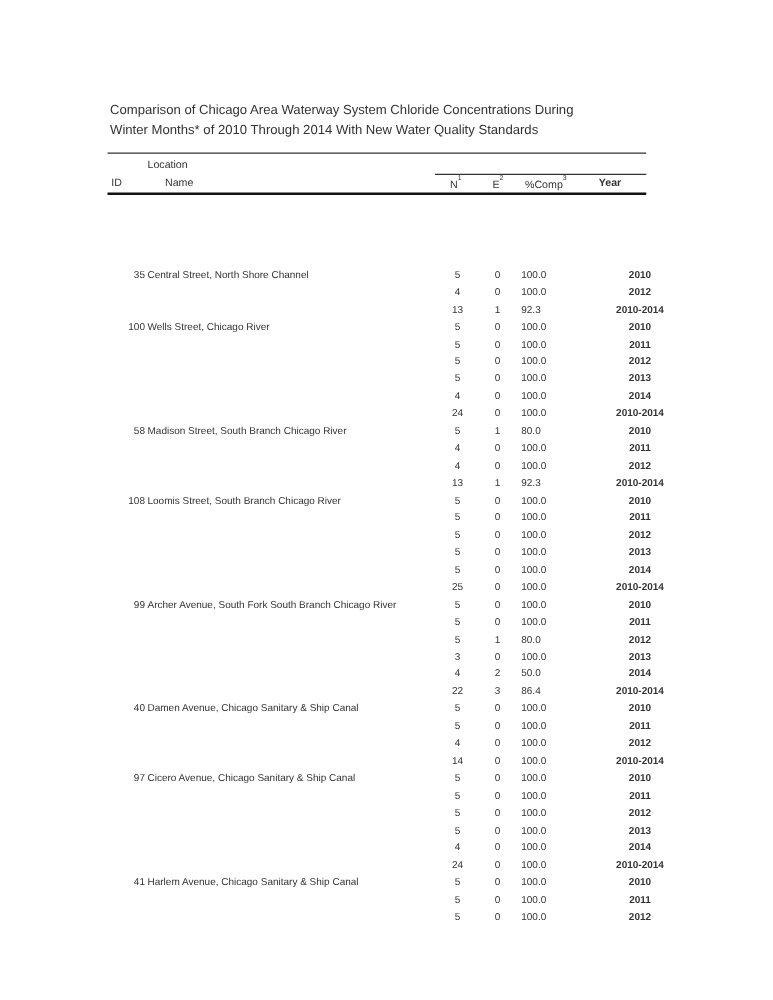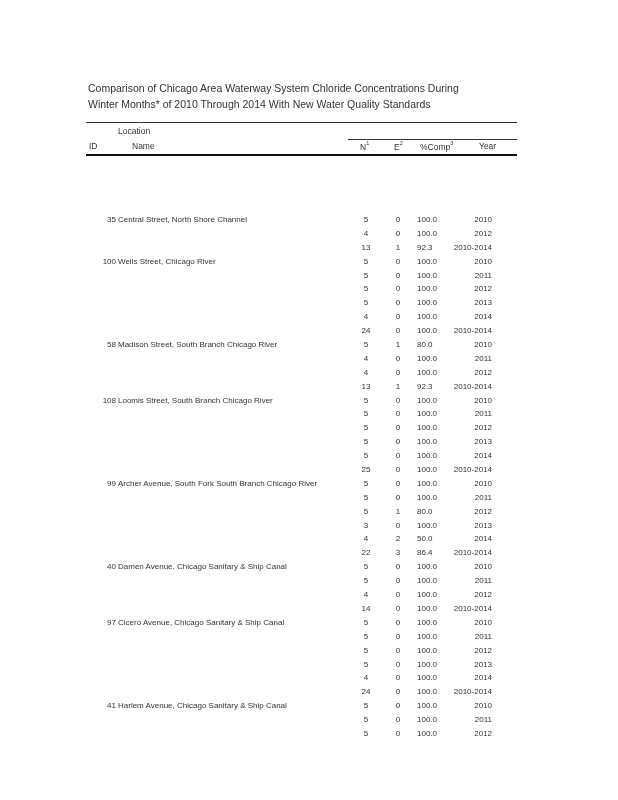--- a/index.html
+++ b/index.html
@@ -17,41 +17,41 @@
   .hdr { position: absolute; font-size: 8.5px; color: #333; }
   .hdr sup { font-size: 5.5px; vertical-align: top; position: relative; top: -2px; }
   .rows { position: absolute; left: 0; top: 169px; width: 618px; margin-top: 46px; }
   .row { position: relative; height: 13.9px; font-size: 8px; color: #333; }
   .row span { position: absolute; top: 0; white-space: nowrap; }
   .c-id { left: 88px; width: 28px; text-align: right; }
   .c-name { left: 118px; }
   .c-n { left: 352px; width: 28px; text-align: center; }
   .c-e { left: 384px; width: 28px; text-align: center; }
   .c-p { left: 417px; width: 34px; text-align: left; }
-  .c-y { left: 436px; width: 56px; text-align: right; }
+  .c-y { left: 484px; width: 56px; text-align: center; font-weight: bold; }
 </style>
 </head>
 <body>
 
 <div class="title">
   <div>Comparison of Chicago Area Waterway System Chloride Concentrations During</div>
   <div>Winter Months* of 2010 Through 2014 With New Water Quality Standards</div>
 </div>
 
 <div class="rule-top"></div>
 <div class="rule-sub"></div>
 <div class="rule-thick"></div>
 
 <div class="hdr" style="left:118px; top:126px;">Location</div>
 <div class="hdr" style="left:89px; top:141px;">ID</div>
 <div class="hdr" style="left:118px; top:141px;margin-left:14px;">Name</div>
 <div class="hdr" style="left:360px; top:142px;"><span>N</span><sup>1</sup></div>
 <div class="hdr" style="left:394px; top:142px;"><span>E</span><sup>2</sup></div>
 <div class="hdr" style="left:420px; top:142px;"><span>%Comp</span><sup>3</sup></div>
-<div class="hdr" style="left:479px; top:141px;">Year</div>
+<div class="hdr" style="left:479px; top:141px;font-weight:bold;">Year</div>
 
 <div class="rows" id="rows">
     <div class="row">
       <span class="c-id">35</span>
       <span class="c-name">Central Street, North Shore Channel</span>
       <span class="c-n">5</span>
       <span class="c-e">0</span>
       <span class="c-p">100.0</span>
       <span class="c-y">2010</span>
     </div>

